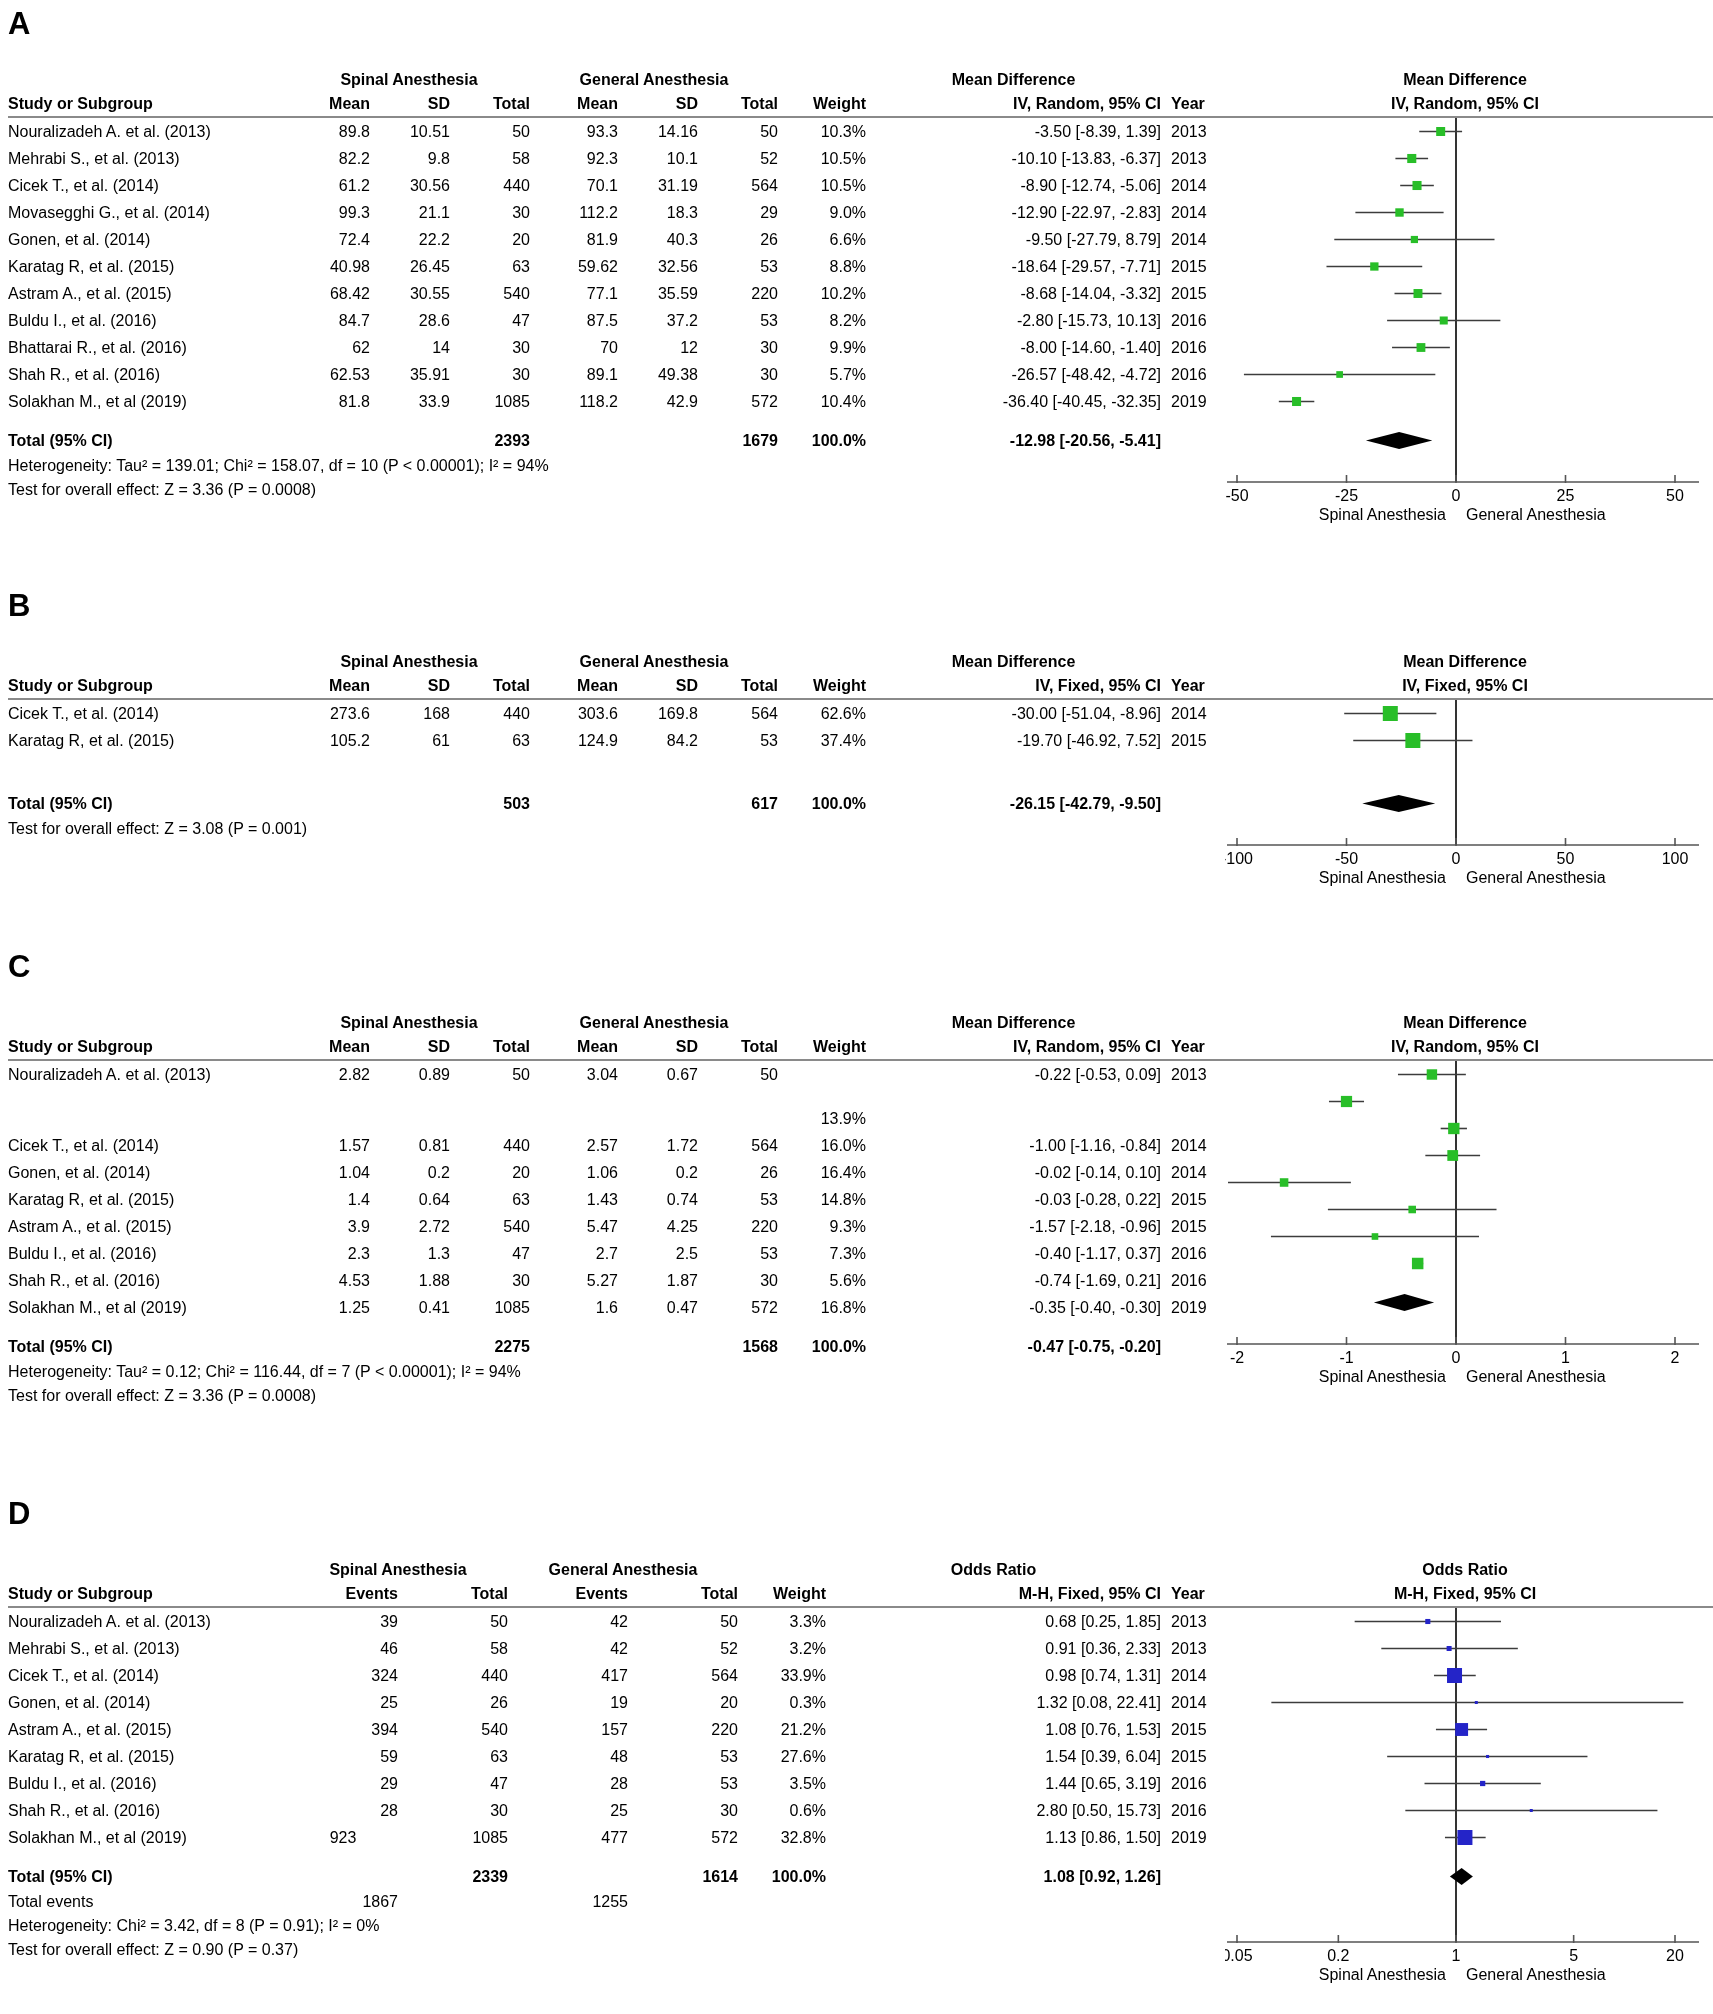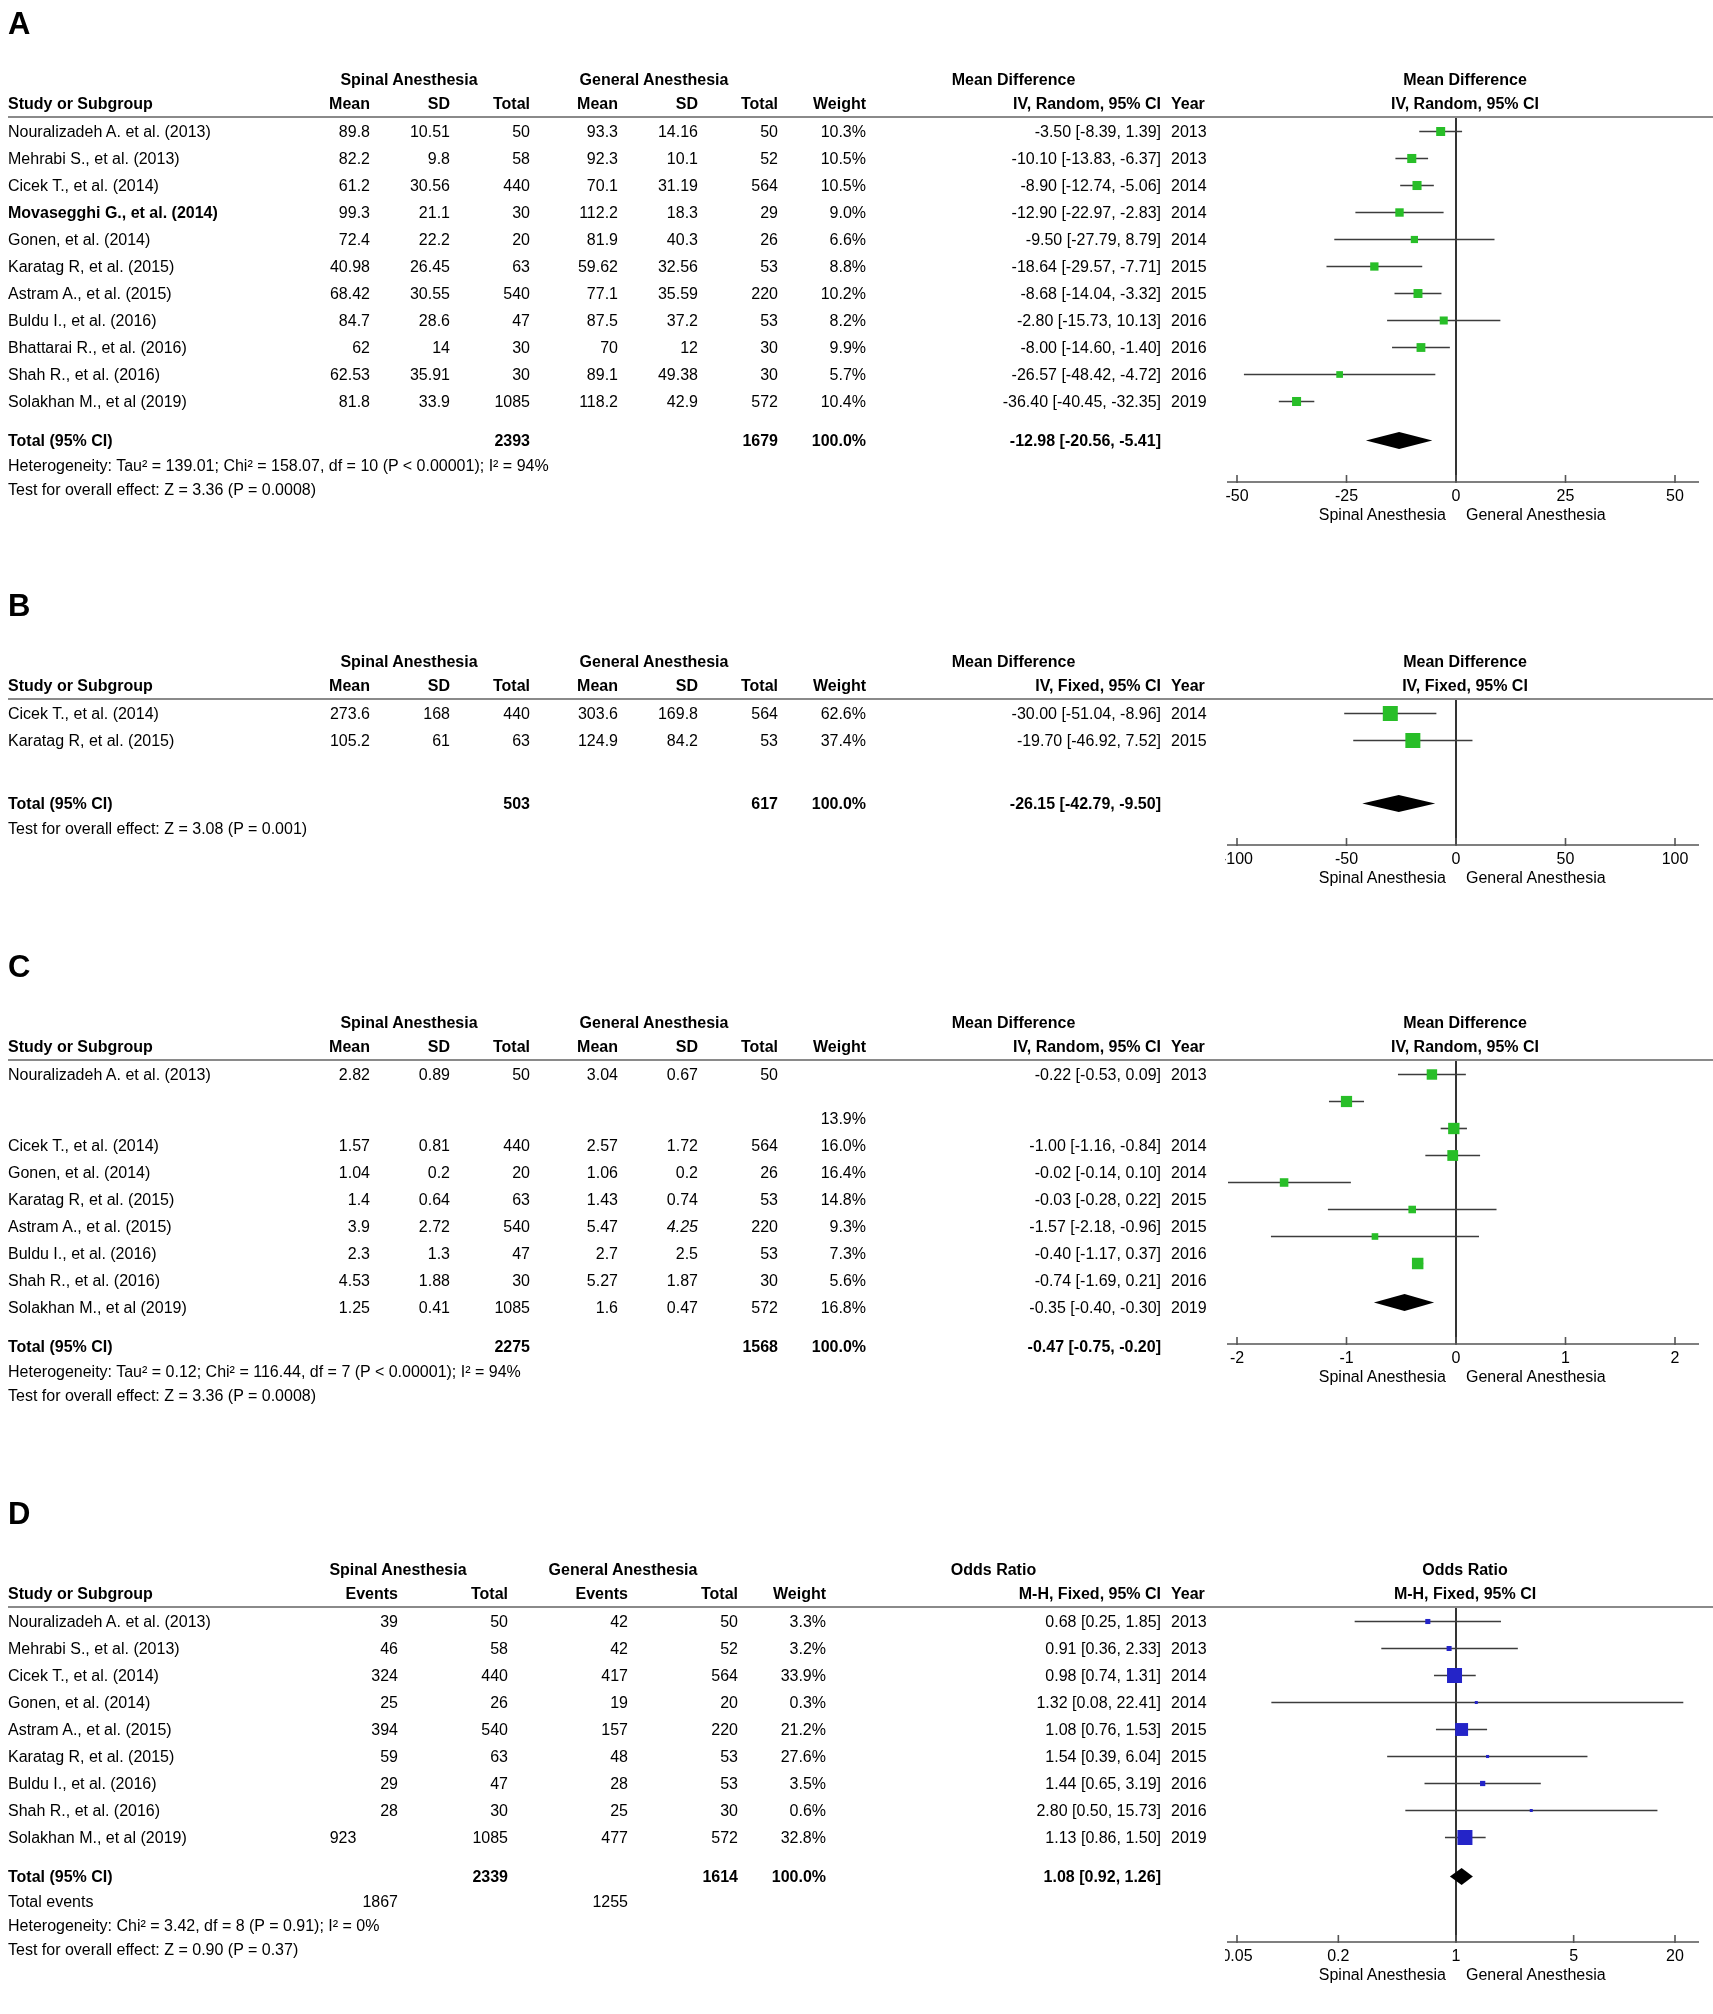--- a/index.html
+++ b/index.html
@@ -74,21 +74,21 @@
           <div class="cell data" style="grid-area: 3 / 1;">Cicek T., et al. (2014)</div>
           <div class="cell data r" style="grid-area: 3 / 2;">61.2</div>
           <div class="cell data r" style="grid-area: 3 / 3;">30.56</div>
           <div class="cell data r" style="grid-area: 3 / 4;">440</div>
           <div class="cell data r" style="grid-area: 3 / 5;">70.1</div>
           <div class="cell data r" style="grid-area: 3 / 6;">31.19</div>
           <div class="cell data r" style="grid-area: 3 / 7;">564</div>
           <div class="cell data r" style="grid-area: 3 / 8;">10.5%</div>
           <div class="cell data r" style="grid-area: 3 / 9;">-8.90 [-12.74, -5.06]</div>
           <div class="cell data year" style="grid-area: 3 / 10;">2014</div>
-          <div class="cell data" style="grid-area: 4 / 1; font-weight: bold;">Movasegghi G., et al. (2014)</div>
+          <div class="cell data" style="grid-area: 4 / 1;">Movasegghi G., et al. (2014)</div>
           <div class="cell data r" style="grid-area: 4 / 2;">99.3</div>
           <div class="cell data r" style="grid-area: 4 / 3;">21.1</div>
           <div class="cell data r" style="grid-area: 4 / 4;">30</div>
           <div class="cell data r" style="grid-area: 4 / 5;">112.2</div>
           <div class="cell data r" style="grid-area: 4 / 6;">18.3</div>
           <div class="cell data r" style="grid-area: 4 / 7;">29</div>
           <div class="cell data r" style="grid-area: 4 / 8;">9.0%</div>
           <div class="cell data r" style="grid-area: 4 / 9;">-12.90 [-22.97, -2.83]</div>
           <div class="cell data year" style="grid-area: 4 / 10;">2014</div>
           <div class="cell data" style="grid-area: 5 / 1;">Gonen, et al. (2014)</div>
@@ -350,21 +350,21 @@
           <div class="cell data r" style="grid-area: 4 / 6;">0.74</div>
           <div class="cell data r" style="grid-area: 4 / 7;">53</div>
           <div class="cell data r" style="grid-area: 4 / 8;">14.8%</div>
           <div class="cell data r" style="grid-area: 4 / 9;">-0.03 [-0.28, 0.22]</div>
           <div class="cell data year" style="grid-area: 4 / 10;">2015</div>
           <div class="cell data" style="grid-area: 5 / 1;">Astram A., et al. (2015)</div>
           <div class="cell data r" style="grid-area: 5 / 2;">3.9</div>
           <div class="cell data r" style="grid-area: 5 / 3;">2.72</div>
           <div class="cell data r" style="grid-area: 5 / 4;">540</div>
           <div class="cell data r" style="grid-area: 5 / 5;">5.47</div>
-          <div class="cell data r" style="grid-area: 5 / 6; font-style: italic;">4.25</div>
+          <div class="cell data r" style="grid-area: 5 / 6;">4.25</div>
           <div class="cell data r" style="grid-area: 5 / 7;">220</div>
           <div class="cell data r" style="grid-area: 5 / 8;">9.3%</div>
           <div class="cell data r" style="grid-area: 5 / 9;">-1.57 [-2.18, -0.96]</div>
           <div class="cell data year" style="grid-area: 5 / 10;">2015</div>
           <div class="cell data" style="grid-area: 6 / 1;">Buldu I., et al. (2016)</div>
           <div class="cell data r" style="grid-area: 6 / 2;">2.3</div>
           <div class="cell data r" style="grid-area: 6 / 3;">1.3</div>
           <div class="cell data r" style="grid-area: 6 / 4;">47</div>
           <div class="cell data r" style="grid-area: 6 / 5;">2.7</div>
           <div class="cell data r" style="grid-area: 6 / 6;">2.5</div>

